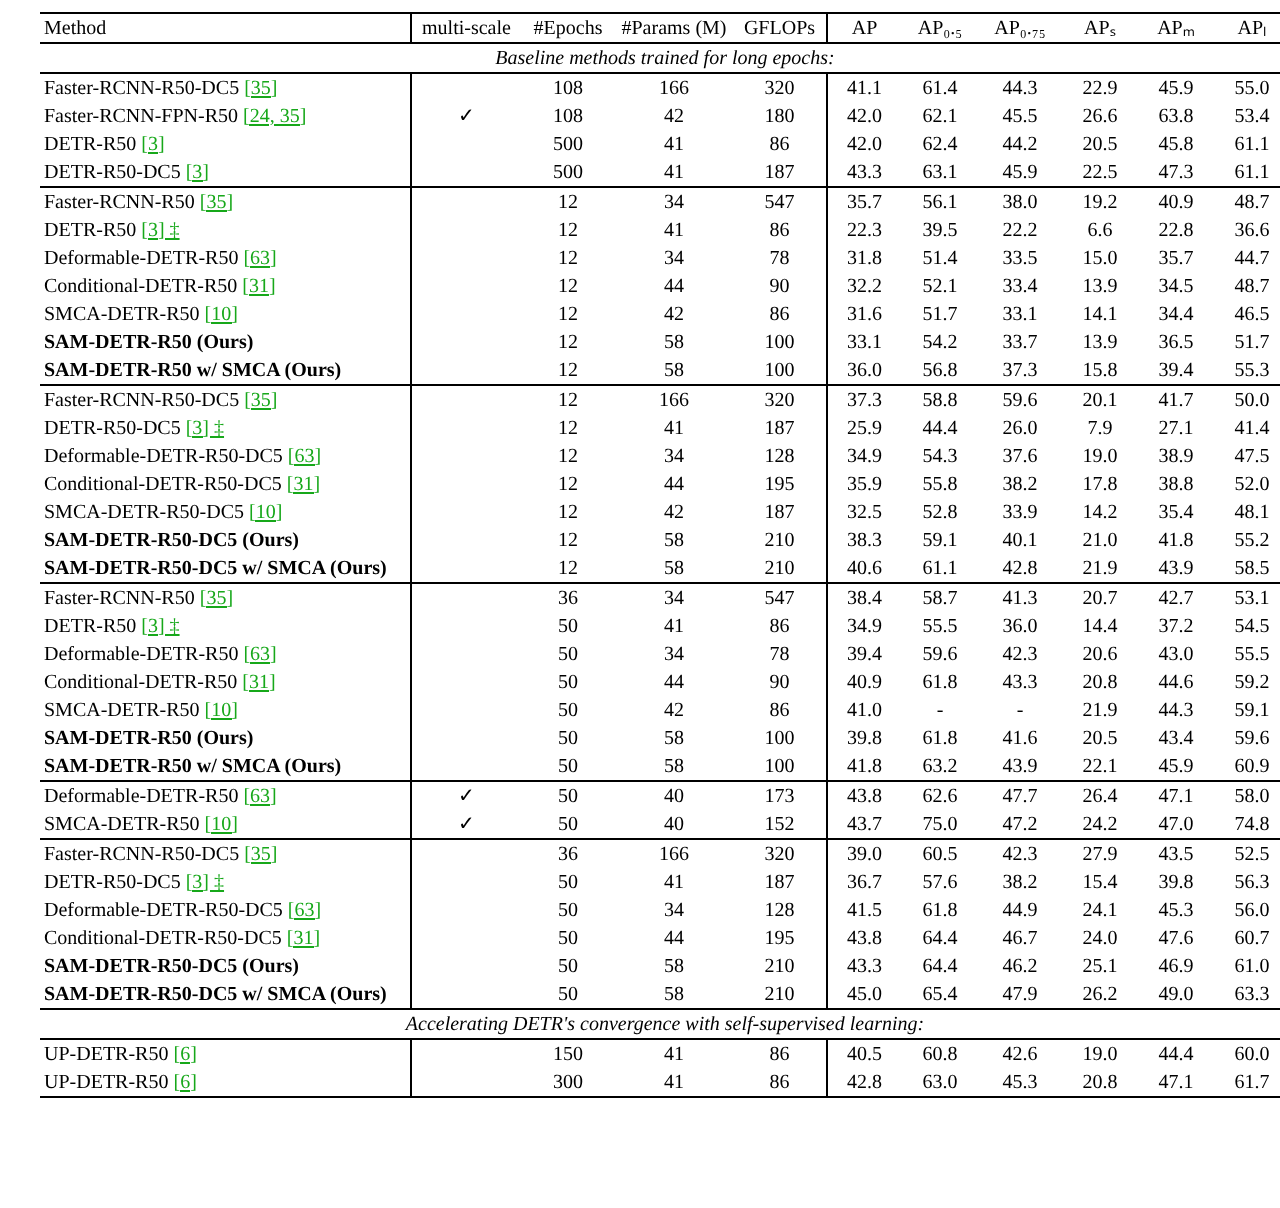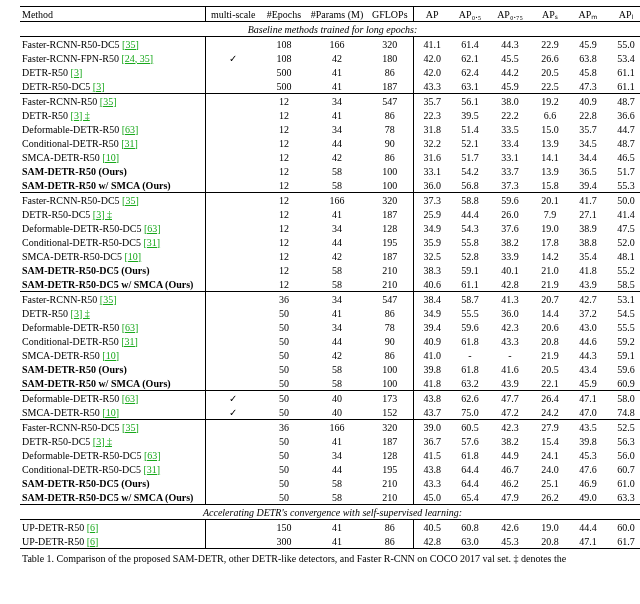--- a/index.html
+++ b/index.html
@@ -546,15 +546,14 @@
           <td class="vline-l">42.8</td>
           <td>63.0</td>
           <td>45.3</td>
           <td>20.8</td>
           <td>47.1</td>
           <td>61.7</td>
         </tr>
       </tbody>
 </table>
 
-<div class="caption">Table 1. Comparison of the proposed SAM-DETR, other DETR-like detectors, and Faster R-CNN on COCO 2017 val set. ‡ denotes the</div>
 
 </div>
 
 </body></html>

